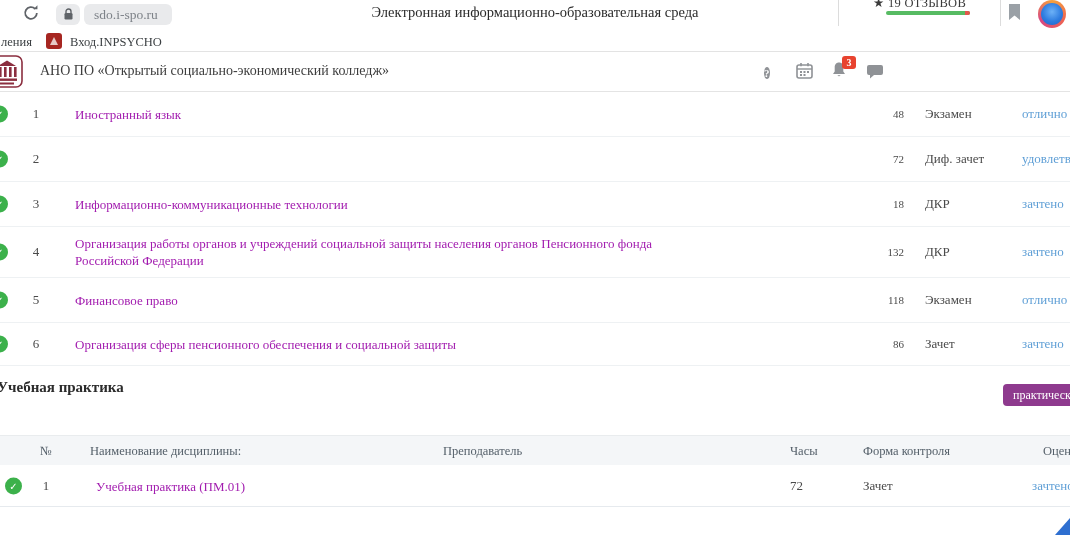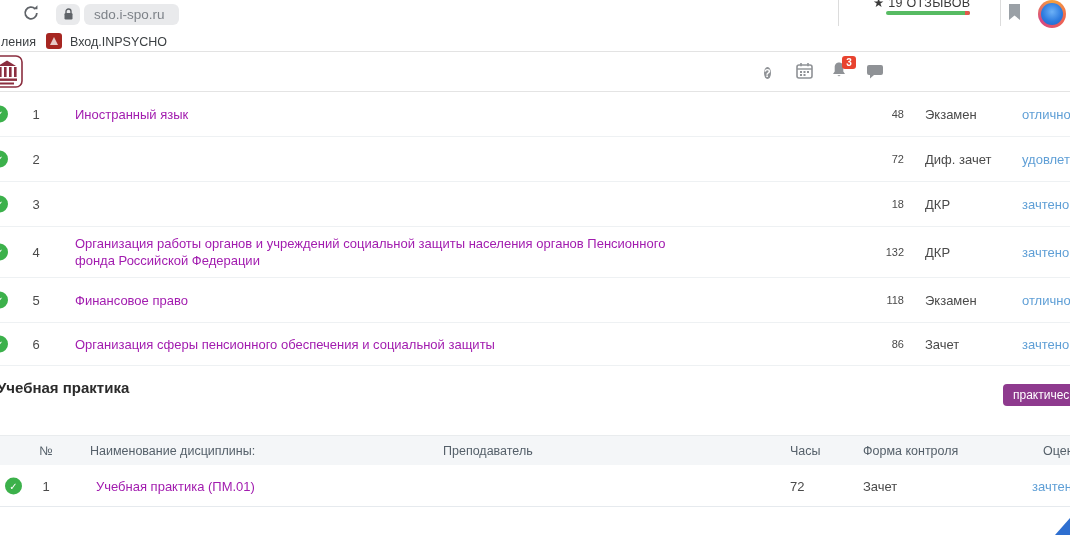--- a/index.html
+++ b/index.html
@@ -1,19 +1,19 @@
 <!DOCTYPE html>
 <html><head>
 <meta charset="utf-8">
 <style>
   * { margin:0; padding:0; box-sizing:border-box; }
   body { background:#fff; }
   .screen{
     position:relative; width:1070px; height:535px; overflow:hidden;
-    background:#fff; font-family:Liberation Sans, sans-serif; color:#4a4a4a;
+    background:#fff; font-family:Liberation Serif, serif; color:#4a4a4a;
   }
   
   .toolbar{ position:absolute; left:0; top:0; width:1070px; height:30px; background:#fff; }
   .reload{ position:absolute; left:22px; top:4px; width:18px; height:18px; cursor:pointer; }
   .lockpill{ position:absolute; left:56px; top:4px; width:24px; height:21px; background:#e9eaec; border-radius:6px;
              display:flex; align-items:center; justify-content:center; }
   .urlpill{ position:absolute; left:84px; top:4px; height:21px; background:#e9eaec; border-radius:6px;
             padding:0 14px 0 10px; font-size:13.5px; color:#7d8288; line-height:21px; }
   .tabtitle{ position:absolute; left:295px; top:4px; width:480px; text-align:center; font-size:14.5px; color:#2b2b2b; white-space:nowrap; }
   .vdiv{ position:absolute; top:0; height:26px; width:1px; background:#dcdcdc; }
@@ -85,20 +85,21 @@
         <path d="M13.7 1.1v3.5h-3.5z" fill="#5f6368"></path>
       </svg>
     </span>
     <span class="lockpill">
       <svg width="11" height="13" viewBox="0 0 11 13">
         <path d="M3 5V3.5a2.5 2.5 0 0 1 5 0V5" fill="none" stroke="#5f6368" stroke-width="1.4"></path>
         <rect x="1.5" y="5" width="8" height="6.5" rx="1.2" fill="#5f6368"></rect>
       </svg>
     </span>
     <div class="urlpill">sdo.i-spo.ru</div>
+    <div class="tabtitle">Электронная информационно-образовательная среда</div>
     <span class="vdiv" style="left:838px;"></span>
     <div class="reviews">
       <span class="reviews-label">★ 19 ОТЗЫВОВ</span>
     </div>
     <div class="revbar">
       <span class="revtip"></span>
     </div>
     <span class="vdiv" style="left:1000px;"></span>
     <span class="bookmark">
       <svg width="13" height="17" viewBox="0 0 13 17">
@@ -122,20 +123,21 @@
         <rect x="2" y="2" width="30" height="31" rx="6" fill="none" stroke="#8b2e3f" stroke-width="1.6"></rect>
         <path d="M8 12l9-5.5 9 5.5z" fill="#8b2e3f"></path>
         <rect x="9" y="13" width="2.6" height="10" fill="#8b2e3f"></rect>
         <rect x="14" y="13" width="2.6" height="10" fill="#8b2e3f"></rect>
         <rect x="19" y="13" width="2.6" height="10" fill="#8b2e3f"></rect>
         <rect x="24" y="13" width="2.6" height="10" fill="#8b2e3f"></rect>
         <rect x="7" y="24.5" width="20" height="2.4" fill="#8b2e3f"></rect>
         <rect x="10" y="28.5" width="14" height="2" fill="#8b2e3f"></rect>
       </svg>
     </span>
+    <span class="orgname">АНО ПО «Открытый социально-экономический колледж»</span>
     <span class="hicon" style="left:764px;">
       <span class="helpcircle">?</span>
     </span>
     <span class="hicon" style="left:796px; top:10px;">
       <svg width="17" height="18" viewBox="0 0 17 18">
         <rect x="1" y="3" width="15" height="13" rx="2" fill="none" stroke="#8f9296" stroke-width="1.6"></rect>
         <line x1="1" y1="7" x2="16" y2="7" stroke="#8f9296" stroke-width="1.4"></line>
         <line x1="5" y1="1" x2="5" y2="4.2" stroke="#8f9296" stroke-width="1.6"></line>
         <line x1="12" y1="1" x2="12" y2="4.2" stroke="#8f9296" stroke-width="1.6"></line>
         <rect x="4" y="9" width="2" height="2" fill="#8f9296"></rect>
@@ -174,20 +176,21 @@
       <span class="check check-edge vc">✓</span>
       <span class="cell-num vc">2</span>
       <span class="cell-hours vc">72</span>
       <span class="cell-ctrl vc">Диф. зачет</span>
       <span class="cell-grade vc">удовлетворительно</span>
     </div>
 
     <div class="t1row h45">
       <span class="check check-edge vc">✓</span>
       <span class="cell-num vc">3</span>
+      <span class="cell-name vc">Информационно-коммуникационные технологии</span>
       <span class="cell-hours vc">18</span>
       <span class="cell-ctrl vc">ДКР</span>
       <span class="cell-grade vc">зачтено</span>
     </div>
 
     <div class="t1row h51">
       <span class="check check-edge vc">✓</span>
       <span class="cell-num vc">4</span>
       <span class="cell-name vc">Организация работы органов и учреждений социальной защиты населения органов Пенсионного фонда Российской Федерации</span>
       <span class="cell-hours vc">132</span>

